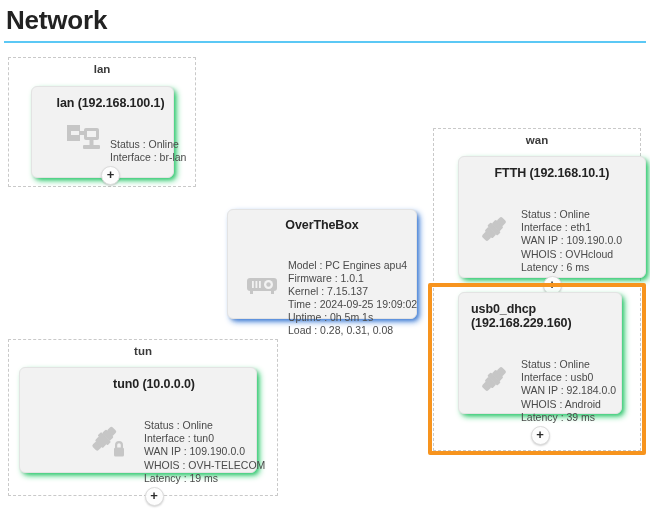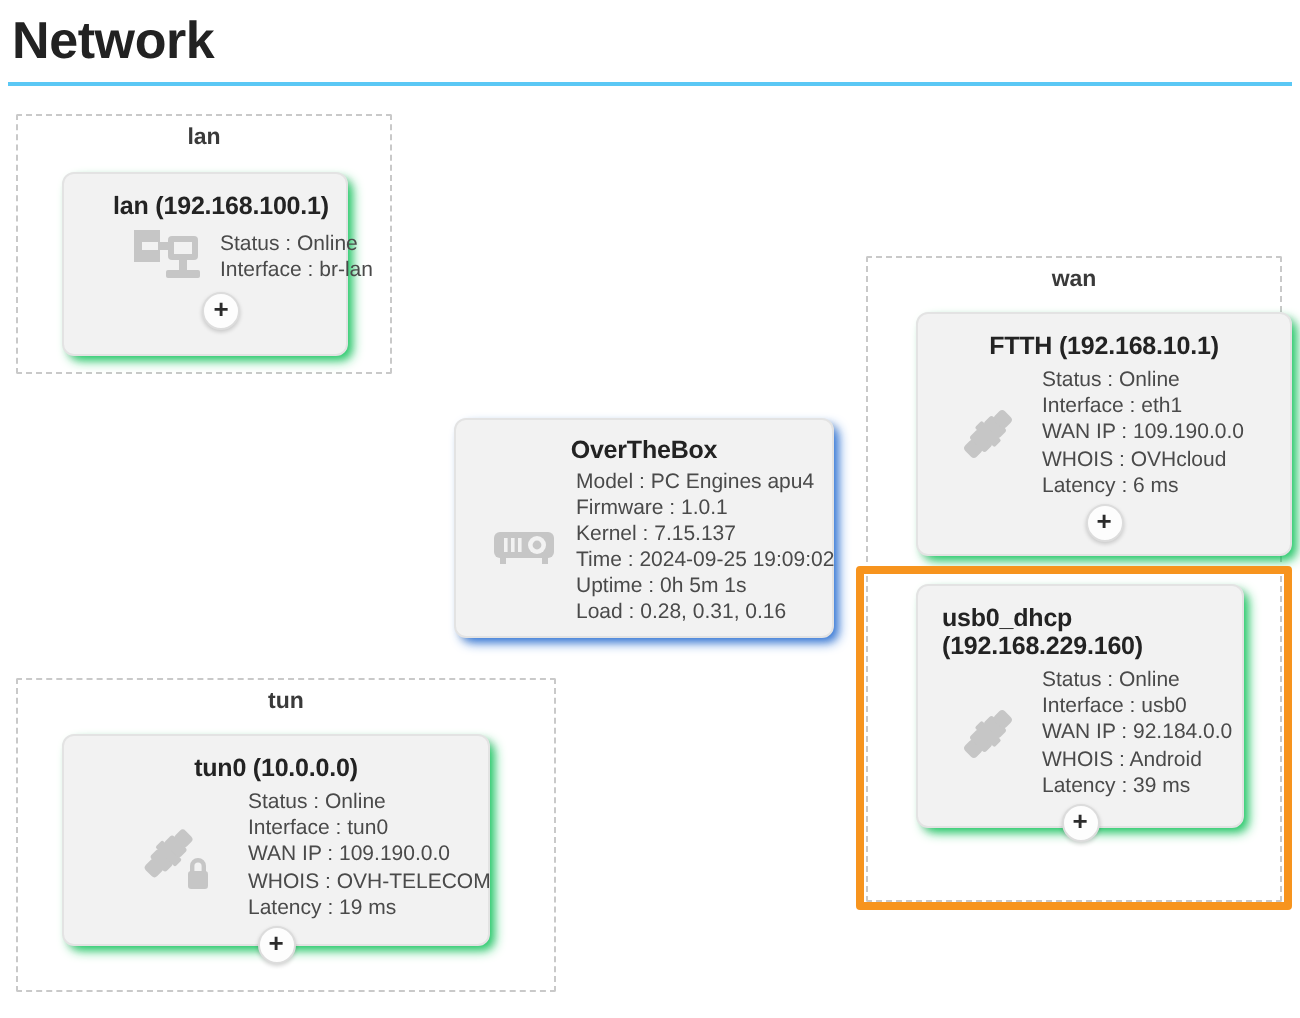--- a/index.html
+++ b/index.html
@@ -80,20 +80,21 @@
     justify-content: center;
     color: #c8c8c8;
   }
   .card-icon svg { display:block; }
   .card-props {
     flex: 1 1 auto;
     font-size: 10.5px;
     line-height: 13.2px;
     color: #4a4a4a;
     white-space: nowrap;
+    margin-top: 24px;
   }
   .card-props div { }
 
   .plus-row {
     display: flex;
     justify-content: center;
     align-items: center;
     margin-top: 2px;
   }
   .plus-btn {
@@ -219,21 +220,21 @@
         </div>
       </div>
       <div class="plus-row">
         <div class="plus-btn">+</div>
       </div>
     </div>
   </div>
 
   <div class="group" style="left:8px; top:339px; width:270px; height:157px;">
     <div class="group-label">tun</div>
-    <div class="card green" style="left:22px; top:27px; width:214px; height:106px;">
+    <div class="card green" style="left:10px; top:27px; width:238px; height:106px;padding-left:32px;">
       <div class="card-title">tun0 (10.0.0.0)</div>
       <div class="card-body" style="padding-left:22px;">
         <div class="card-icon" style="width:70px;">
           <svg width="42" height="38" viewBox="0 0 42 38" fill="#c6c6c6" aria-hidden="true">
             <g transform="rotate(-45 17 17)">
               <rect x="2" y="13" width="7" height="8" rx="2"></rect>
               <rect x="8" y="11.5" width="6" height="11" rx="1.5"></rect>
               <rect x="13.5" y="10" width="5" height="14" rx="1"></rect>
               <rect x="18" y="11.5" width="6" height="11" rx="1.5"></rect>
               <rect x="23" y="13" width="7" height="8" rx="2"></rect>
@@ -271,20 +272,20 @@
           <rect x="4" y="17" width="3" height="3"></rect>
           <rect x="25" y="17" width="3" height="3"></rect>
         </svg>
       </div>
       <div class="card-props">
         <div>Model : PC Engines apu4</div>
         <div>Firmware : 1.0.1</div>
         <div>Kernel : 7.15.137</div>
         <div>Time : 2024-09-25 19:09:02</div>
         <div>Uptime : 0h 5m 1s</div>
-        <div>Load : 0.28, 0.31, 0.16</div>
+        <div>Load : 0.28, 0.31, 0.08</div>
       </div>
     </div>
   </div>
 
   <div class="highlight-box" style="left:428px; top:283px; width:218px; height:172px;"></div>
 
 </div>
 
 </body></html>

